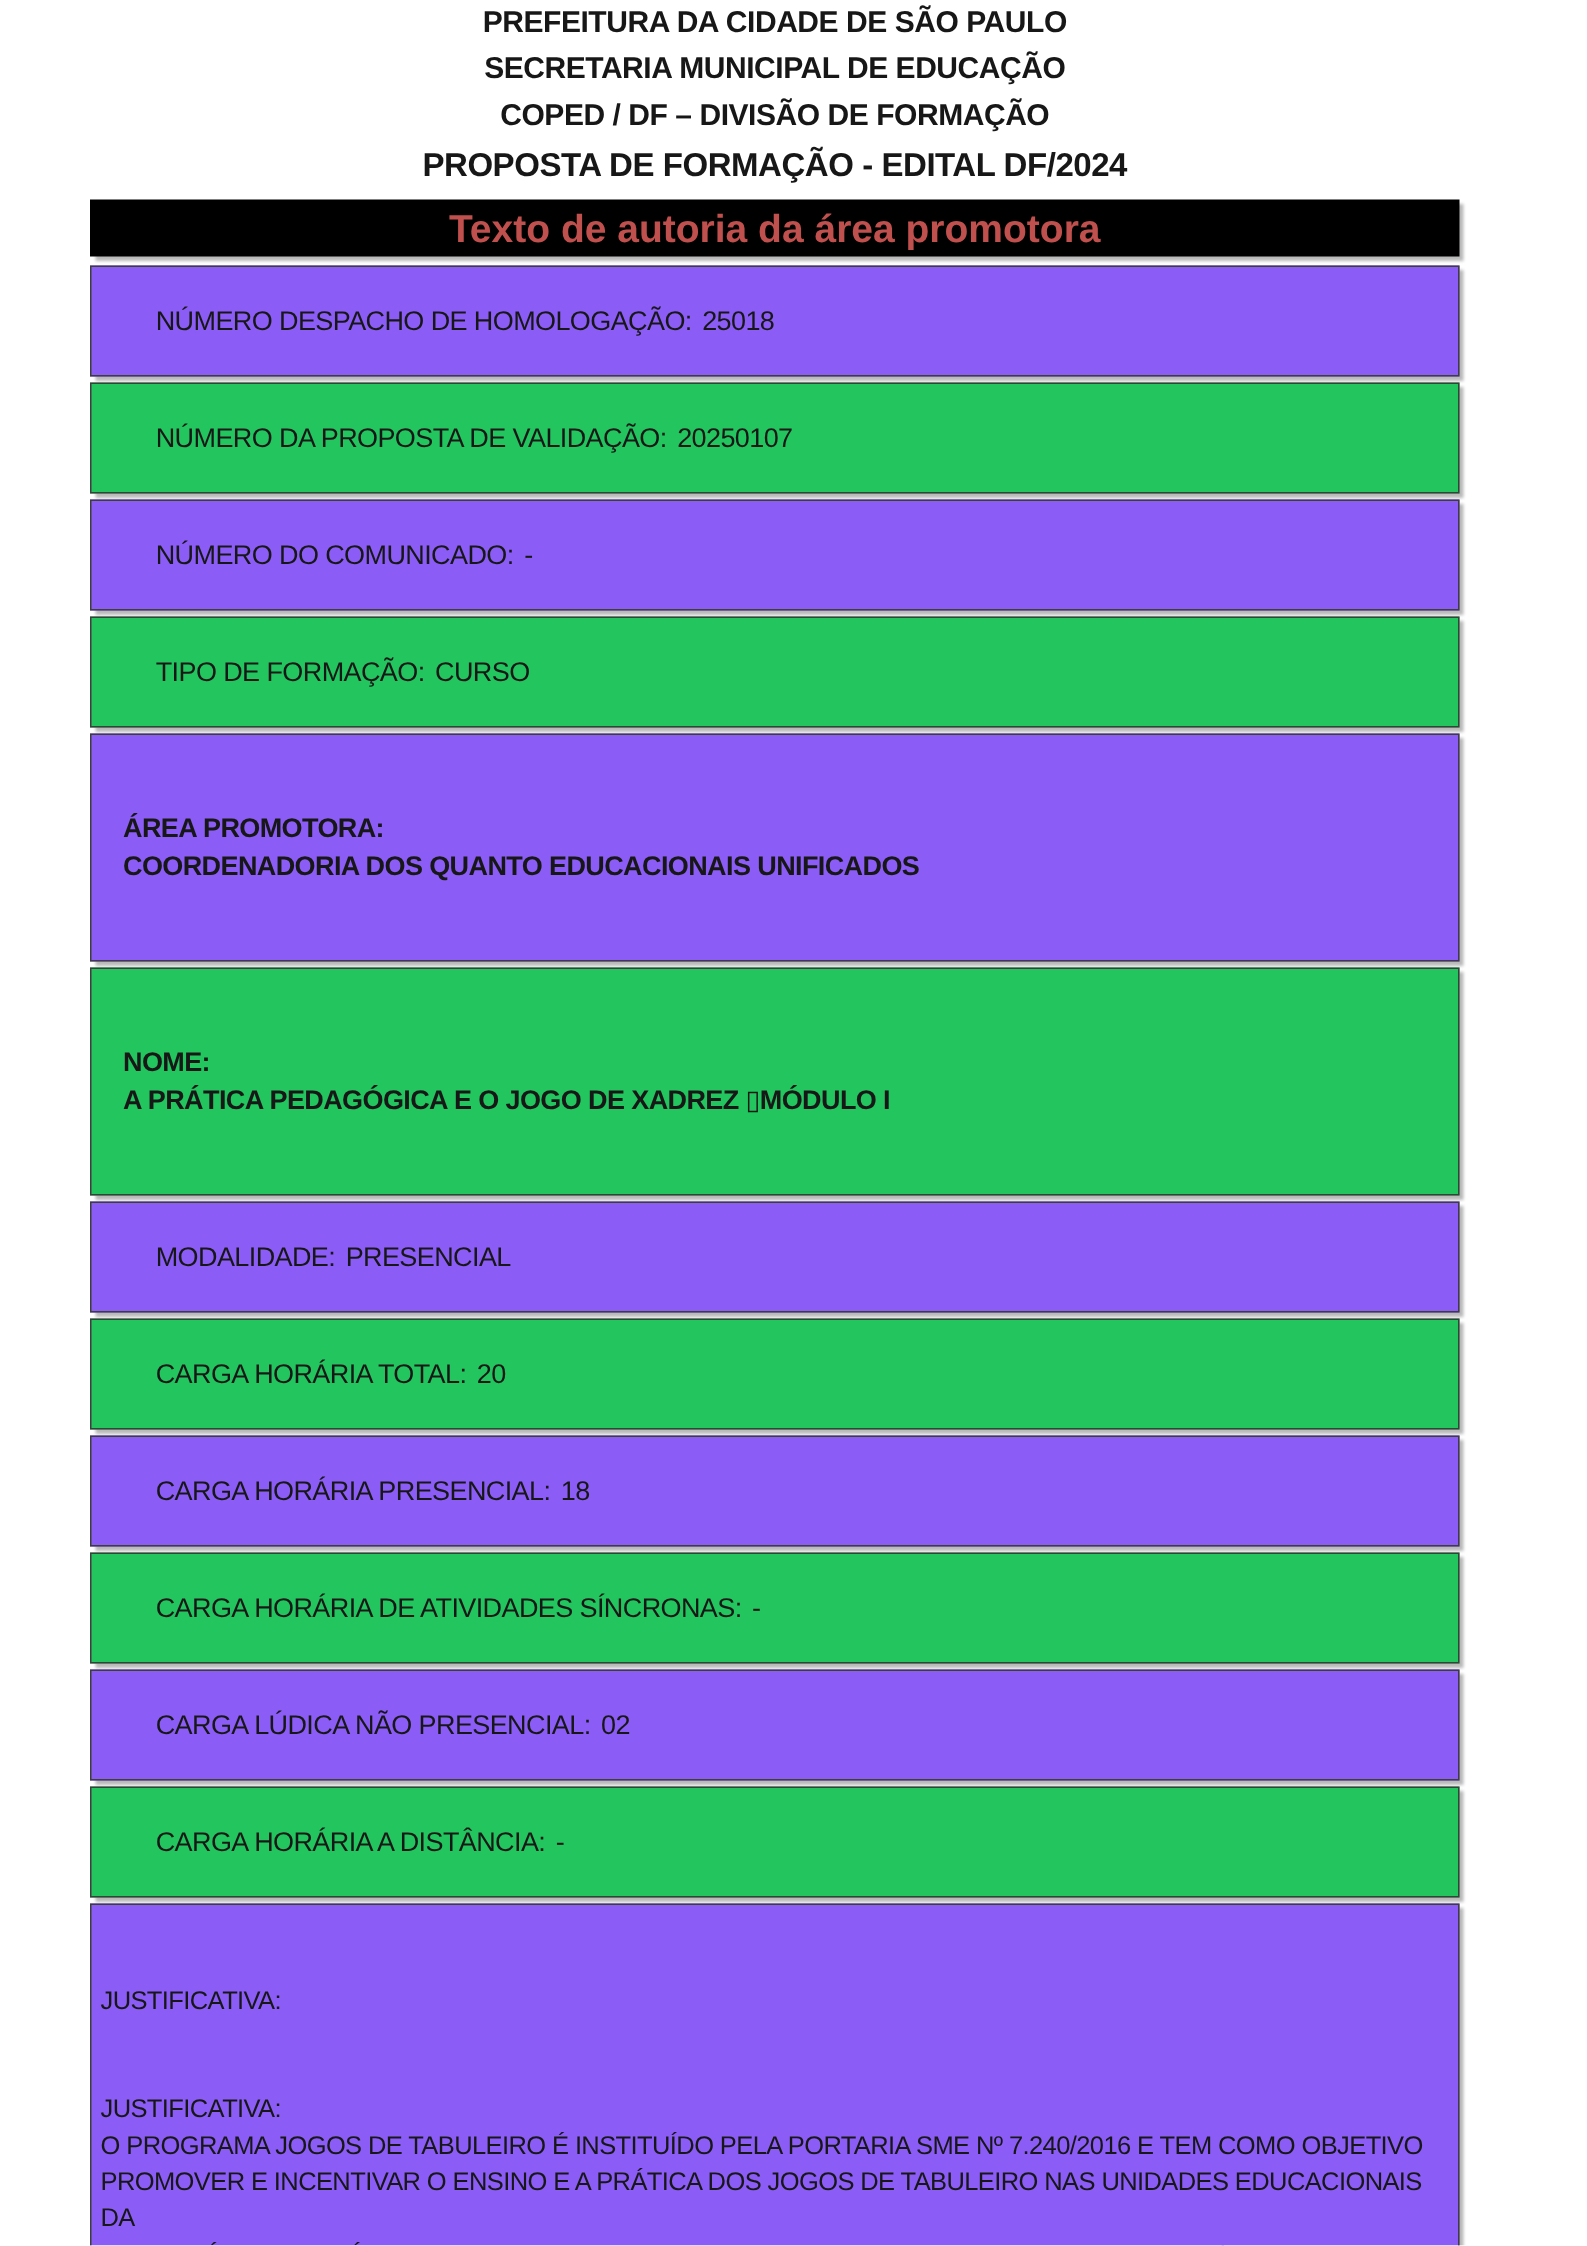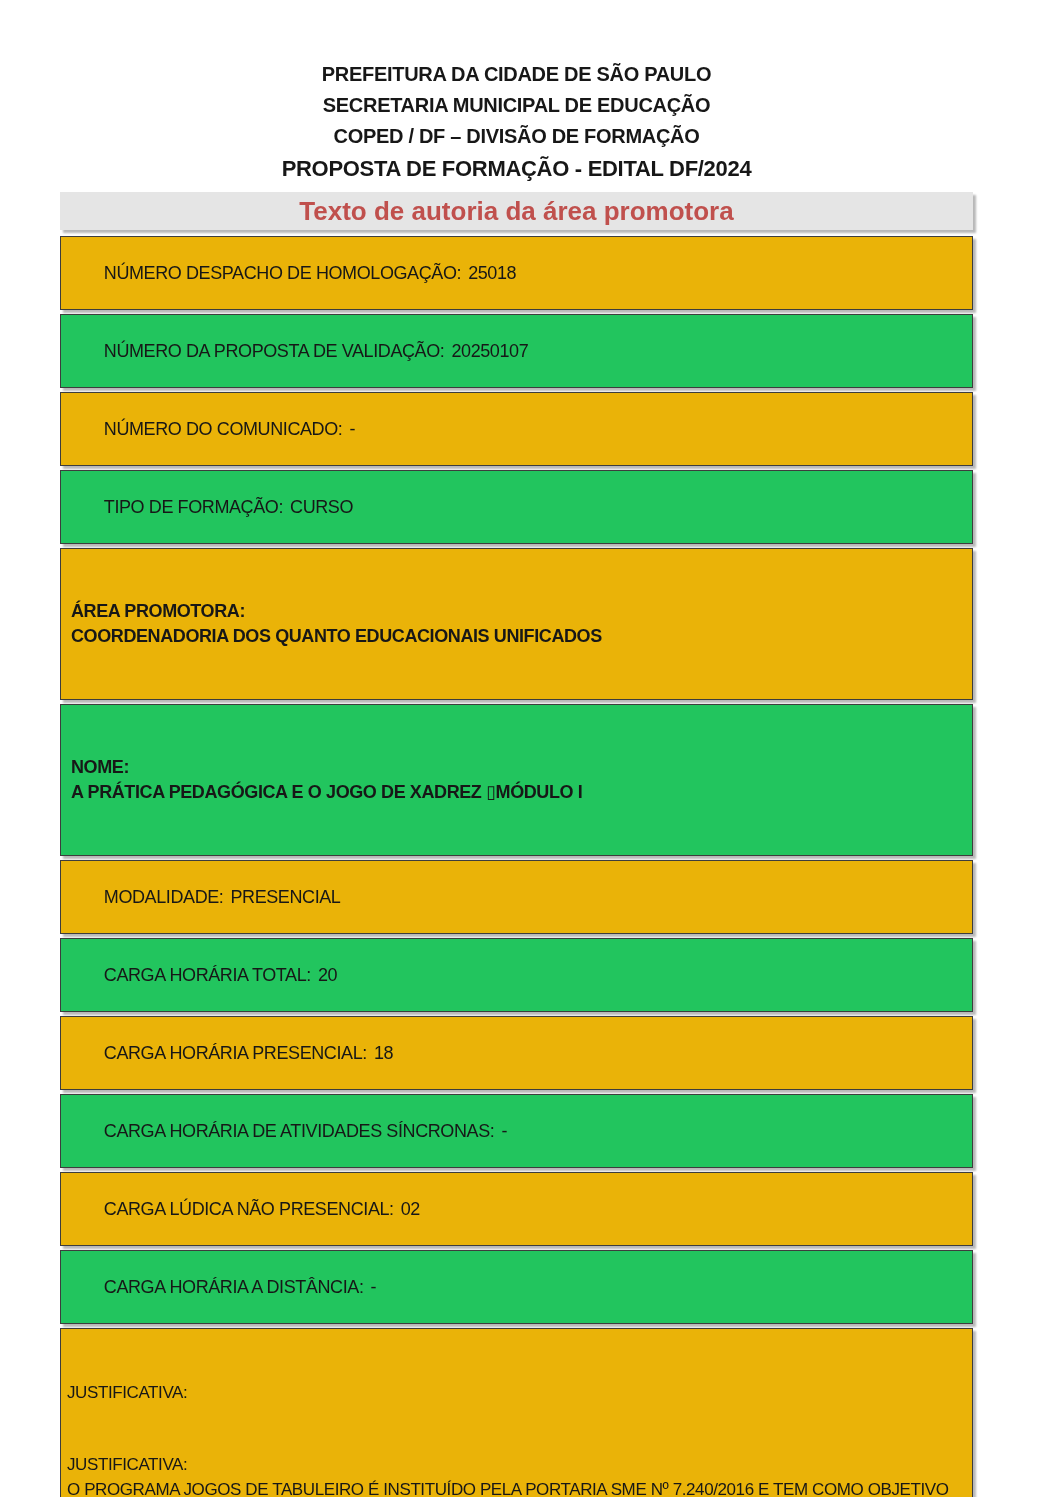--- a/index.html
+++ b/index.html
@@ -6,52 +6,52 @@
   .page {
     position:relative;
     width:1058px; height:1497px;
     overflow:hidden;
     background:#ffffff;
     color:#171717;
     font-family:"Liberation Sans","DejaVu Sans",sans-serif;
   }
   .doc { width:913px; margin-left:60px; }
 
-  .hdr { padding-top:59px; text-align:center; font-weight:700; letter-spacing:-0.3px; }
+  .hdr { text-align:center; font-weight:700; letter-spacing:-0.3px; }
   .hline { font-size:20px; line-height:31px; white-space:pre; }
   .hline.big { font-size:22px; line-height:33px; }
 
   .banner {
     margin-top:7px;
-    background:#e5e5e5;
+    background:#000000;
     color:#c0504d;
     text-align:center;
     font-weight:700;
     font-size:26px;
     height:38px; line-height:38px;
     box-shadow:3px 3px 2px rgba(0,0,0,0.28);
   }
 
   .rows { margin-top:6px; }
   .row {
     border:1px solid #3d3d3d;
-    background:#eab308;
+    background:#8b5cf6;
     box-shadow:3px 3px 2px rgba(0,0,0,0.28);
     margin-bottom:4px;
     padding:0 6px;
     font-size:18px;
     line-height:24px;
     letter-spacing:-0.4px;
     white-space:pre-wrap;
   }
   .row.peach { background:#22c55e; }
   .row.bold { font-weight:700; }
   .row .val { margin-left:7px; }
   .row.stack { padding:2px 6px; }
-  .row.stack .lbl, .row.stack .val { display:block; margin-left:4px; line-height:25px; }
+  .row.stack .lbl, .row.stack .val { display:block; margin-left:15px; line-height:25px; }
 
   .row.section { padding:3px 6px 4px; font-size:17px; line-height:24.3px; }
   .sec-title, .sec-body { white-space:pre-wrap; }
 </style>
 </head>
 <body>
 
 <div class="page">
   <div class="doc">
 

